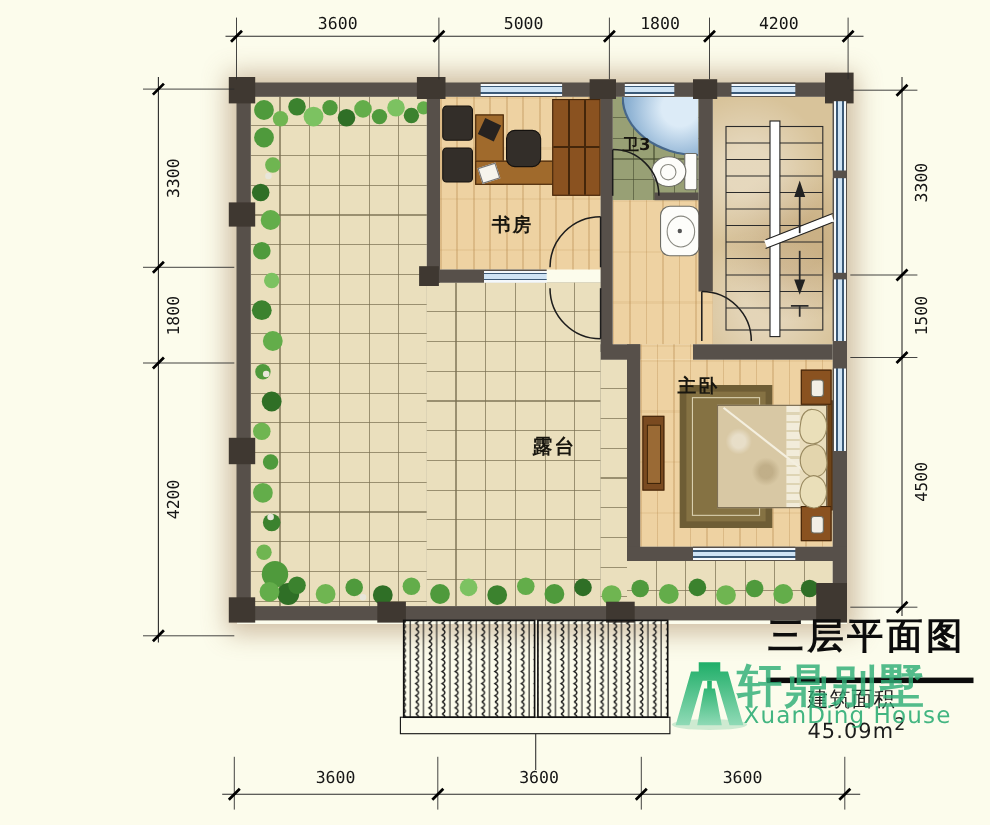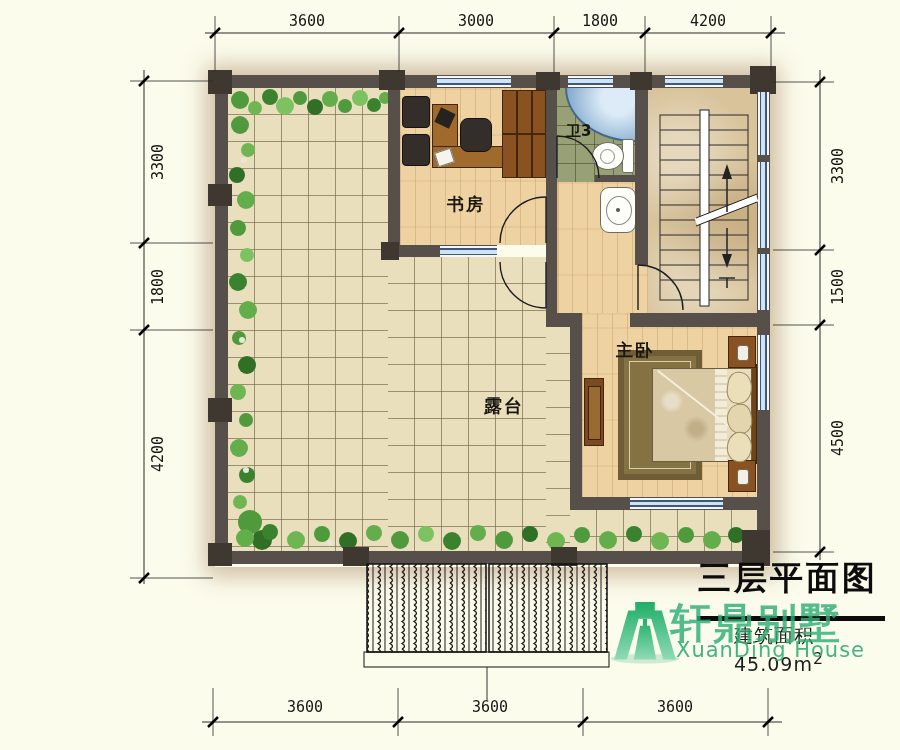--- a/index.html
+++ b/index.html
@@ -271,21 +271,21 @@
         </g>
     </g>
   </svg>
 
   <div class="abs room-label" style="left:447px;top:193px;">书房</div>
   <div class="abs room-label" style="left:566px;top:122px;font-size:15px;letter-spacing:0;">卫3</div>
   <div class="abs room-label" style="left:484px;top:394px;font-size:18px;">露台</div>
   <div class="abs room-label" style="left:616px;top:339px;">主卧</div>
 
   <div class="abs dim dim-h" style="left:307px;top:12px;">3600</div>
-  <div class="abs dim dim-h" style="left:476px;top:12px;">3000</div>
+  <div class="abs dim dim-h" style="left:476px;top:12px;">5000</div>
   <div class="abs dim dim-h" style="left:600px;top:12px;">1800</div>
   <div class="abs dim dim-h" style="left:708px;top:12px;">4200</div>
 
   <div class="abs dim dim-h" style="left:305px;top:698px;">3600</div>
   <div class="abs dim dim-h" style="left:490px;top:698px;">3600</div>
   <div class="abs dim dim-h" style="left:675px;top:698px;">3600</div>
 
   <div class="abs dim dim-v" style="left:158px;top:162px;">3300</div>
   <div class="abs dim dim-v" style="left:158px;top:287px;">1800</div>
   <div class="abs dim dim-v" style="left:158px;top:454px;">4200</div>

